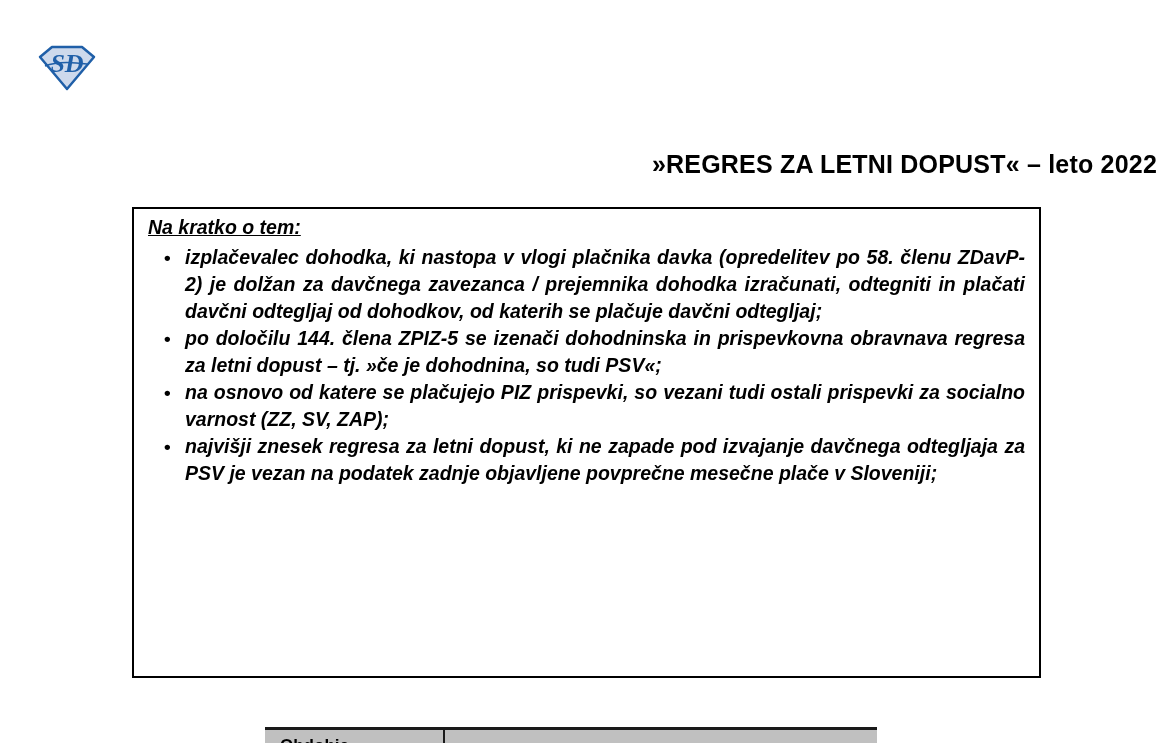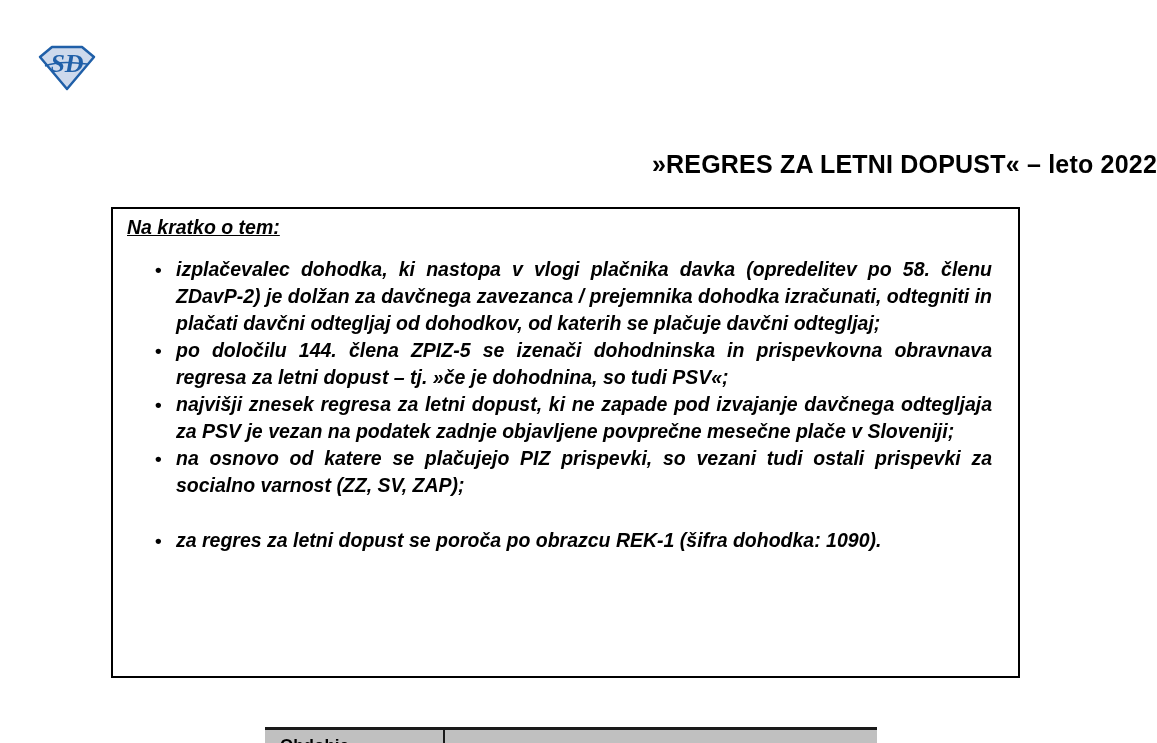--- a/index.html
+++ b/index.html
@@ -31,41 +31,41 @@
     text-align: right;
     font-size: 25px;
     font-weight: bold;
     letter-spacing: 0.2px;
     white-space: nowrap;
   }
 
   
   .summary-box {
     position: absolute;
-    left: 111px;
+    left: 132px;
     top: 207px;
     width: 909px;
     height: 471px;
     box-sizing: border-box;
     border: 2px solid #000;
     padding: 4px 14px 8px 14px;
     overflow: hidden;
   }
   .summary-heading {
     display: inline-block;
     font-size: 19.5px;
     font-weight: bold;
     font-style: italic;
     text-decoration: underline;
     line-height: 27px;
     margin: 1px 0 3px 0;
   }
   ul.bullets {
     list-style: none;
-    margin: 12px;
+    margin: 0;
     padding: 0;
   }
   ul.bullets li {
     position: relative;
     margin-left: 14px;
     padding-left: 23px;
     font-size: 19.5px;
     font-weight: bold;
     font-style: italic;
     line-height: 27px;
@@ -117,22 +117,21 @@
   </svg>
 </div>
 
 <div class="doc-title">»REGRES ZA LETNI DOPUST« – leto 2022</div>
 
 <div class="summary-box">
   <span class="summary-heading">Na kratko o tem:</span>
   <ul class="bullets">
     <li>izplačevalec dohodka, ki nastopa v vlogi plačnika davka (opredelitev po 58. členu ZDavP-2) je dolžan za davčnega zavezanca / prejemnika dohodka izračunati, odtegniti in plačati davčni odtegljaj od dohodkov, od katerih se plačuje davčni odtegljaj;</li>
     <li>po določilu 144. člena ZPIZ-5 se izenači dohodninska in prispevkovna obravnava regresa za letni dopust – tj. »če je dohodnina, so tudi PSV«;</li>
+    <li>na osnovo od katere se plačujejo PIZ prispevki, so vezani tudi ostali prispevki za socialno varnost (ZZ, SV, ZAP);</li>
     <li>najvišji znesek regresa za letni dopust, ki ne zapade pod izvajanje davčnega odtegljaja za PSV je vezan na podatek zadnje objavljene povprečne mesečne plače v Sloveniji;</li>
-    <li>na osnovo od katere se plačujejo PIZ prispevki, so vezani tudi ostali prispevki za socialno varnost (ZZ, SV, ZAP);</li>
-    <li class="gap-before">za regres za letni dopust se poroča po obrazcu REK-1 (šifra dohodka: 1090).</li>
   </ul>
 </div>
 
 <div class="bottom-table">
   <div class="bt-cell bt-left">Obdobje</div>
   <div class="bt-cell bt-right"></div>
 </div>
 
 </body></html>

